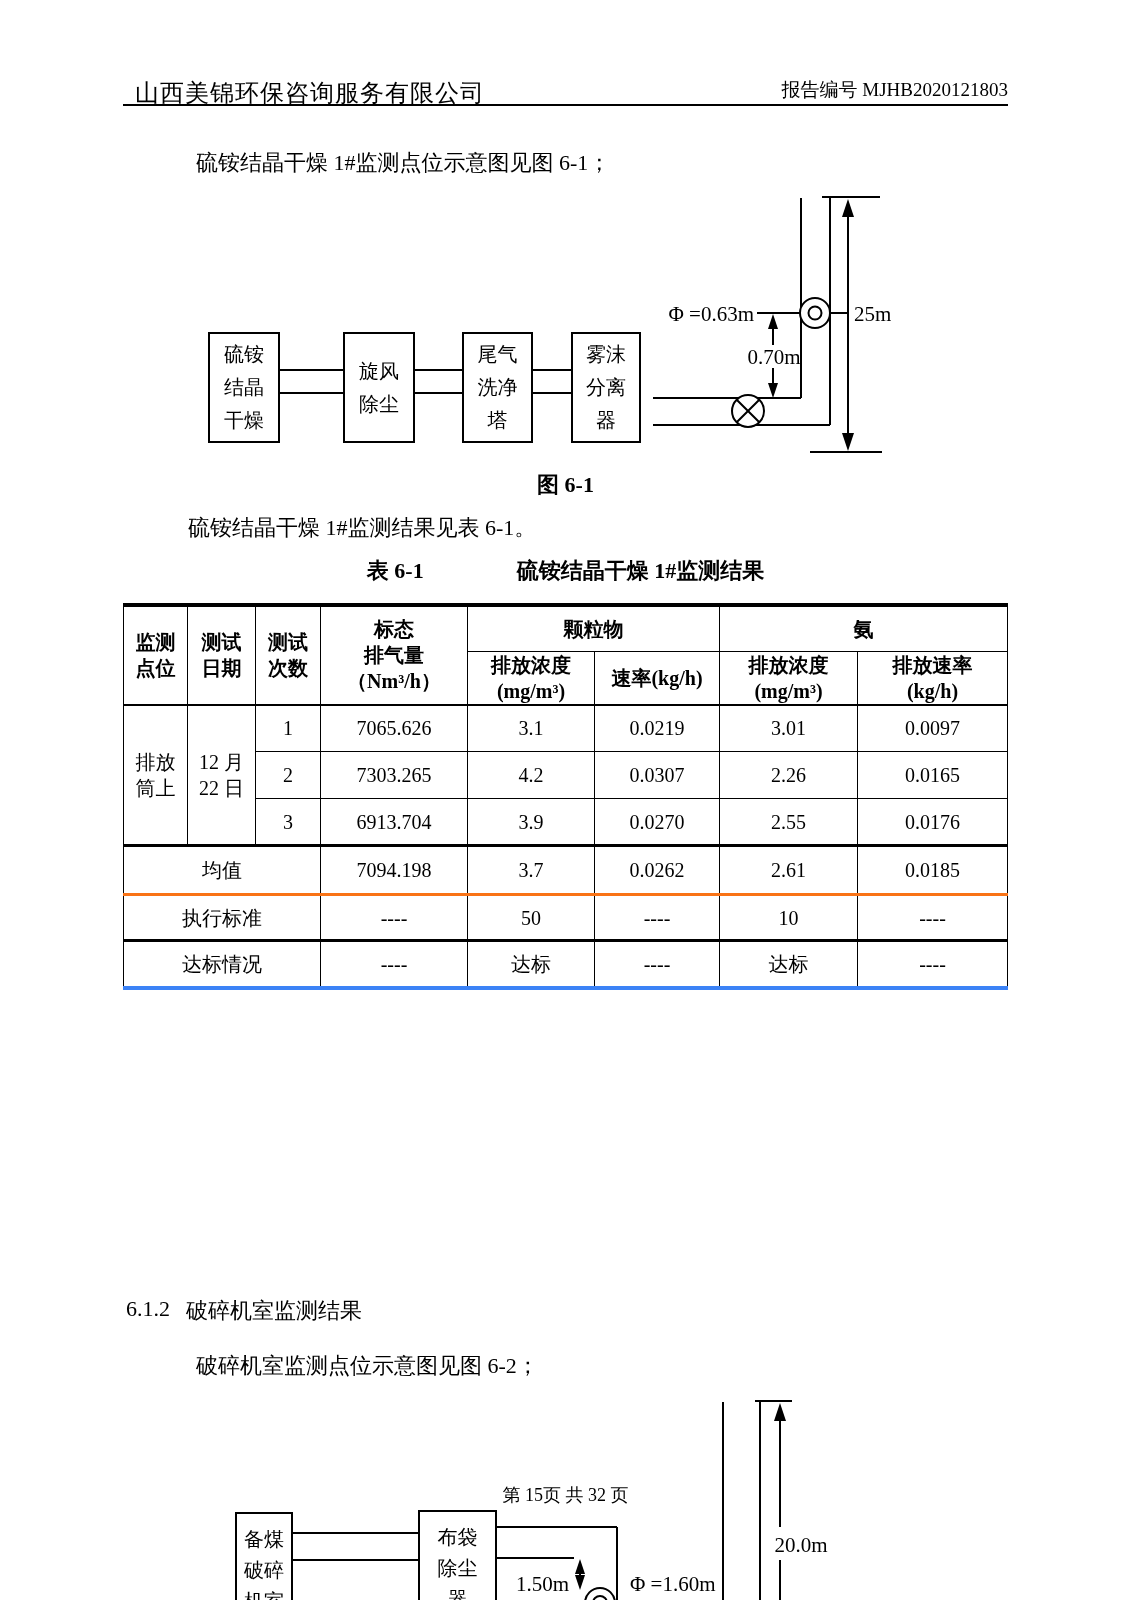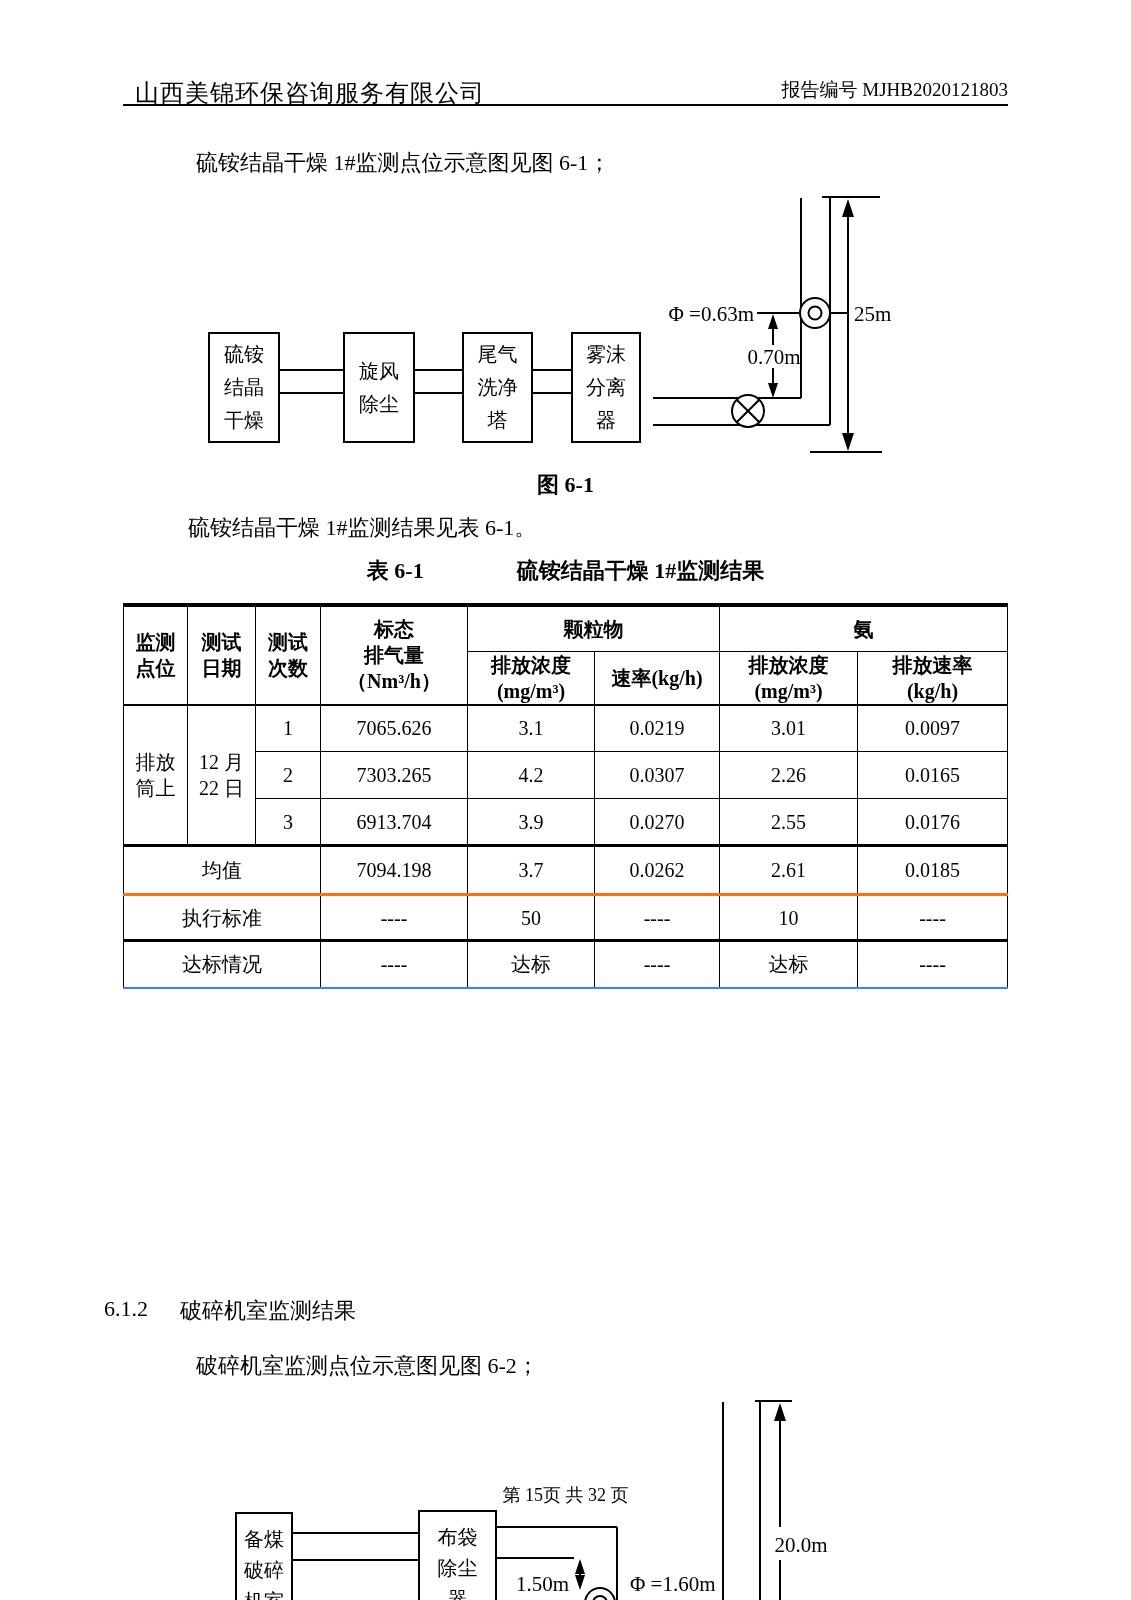--- a/index.html
+++ b/index.html
@@ -11,21 +11,21 @@
   .abs{position:absolute;}
   
   .hdr-company{left:135px;top:77px;font-size:24px;letter-spacing:1px;}
   .hdr-report{top:77px;left:123px;width:885px;text-align:right;font-size:19px;}
   .hdr-rule{left:123px;top:104px;width:885px;height:2px;background:#000;}
   
   .para{font-size:22px;line-height:26px;}
   .p1{left:196px;top:150px;}
   .p2{left:188px;top:515px;}
   .p3{left:196px;top:1353px;}
-  .section-heading{left:104px;top:1296px;font-size:22px;display:flex;gap:32px;}
+  .section-heading{left:126px;top:1296px;font-size:22px;display:flex;gap:16px;}
   
   .caption{left:123px;width:885px;display:flex;justify-content:center;gap:44px;
            font-weight:bold;font-size:22px;}
   .fig1-caption{top:470px;}
   .tbl1-title{top:556px;gap:93px;}
   
   .dbox{border:2px solid #000;display:flex;align-items:center;justify-content:center;
         text-align:center;font-size:20px;line-height:33px;white-space:pre-line;
         background:#fff;box-sizing:border-box;}
   .dbox2{line-height:31px;}
@@ -36,21 +36,21 @@
   .tblwrap{left:123px;top:603px;}
   table.mon{border-collapse:collapse;table-layout:fixed;width:884px;}
   table.mon td{border:1.5px solid #000;text-align:center;vertical-align:middle;
      font-size:20px;line-height:26px;white-space:pre-line;padding:0;overflow:hidden;}
   tr.hrow1 td{border-top:4px solid #000;}
   tr.hrow1 td,tr.hrow2 td{font-weight:bold;}
   tr.hrow2 td{border-bottom:2px solid #000;}
   td.hspan{border-bottom:2px solid #000 !important;}
   tr.avg td{border-top:3px solid #000;}
   tr.std td{border-top:3px solid #f97316;}
-  tr.res td{border-top:3px solid #000;border-bottom:2px solid #3b82f6;}
+  tr.res td{border-top:3px solid #000;border-bottom:4px solid #3b82f6;}
   
   tr.hrow1{height:46px;} tr.hrow2{height:52px;}
   tr.r{height:47px;} tr.avg{height:49px;} tr.std{height:46px;} tr.res{height:47px;}
   
   .footer{left:0;top:1483px;width:1131px;text-align:center;font-size:18px;}
 </style>
 </head>
 <body>
 
 <div class="abs hdr-company">山西美锦环保咨询服务有限公司</div>

